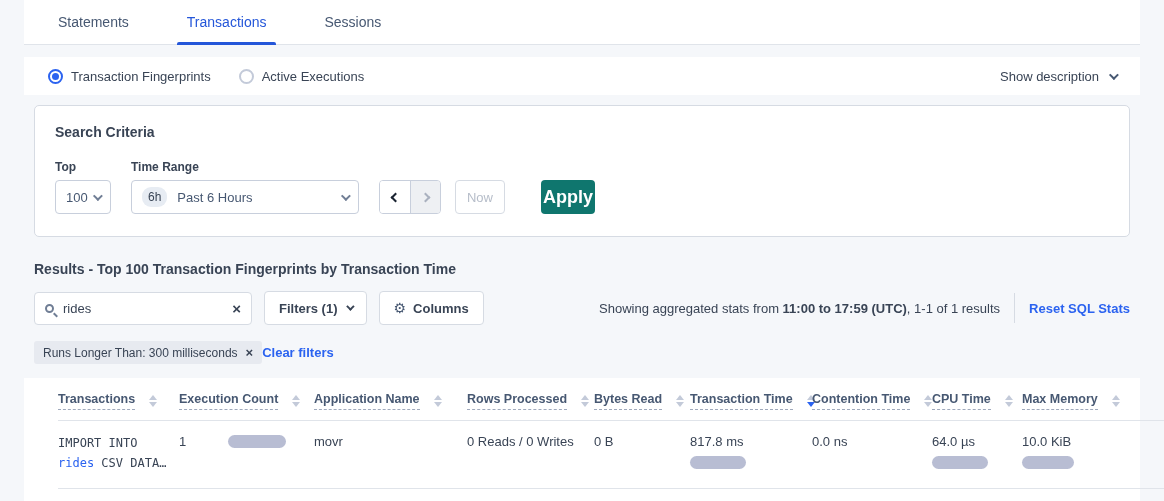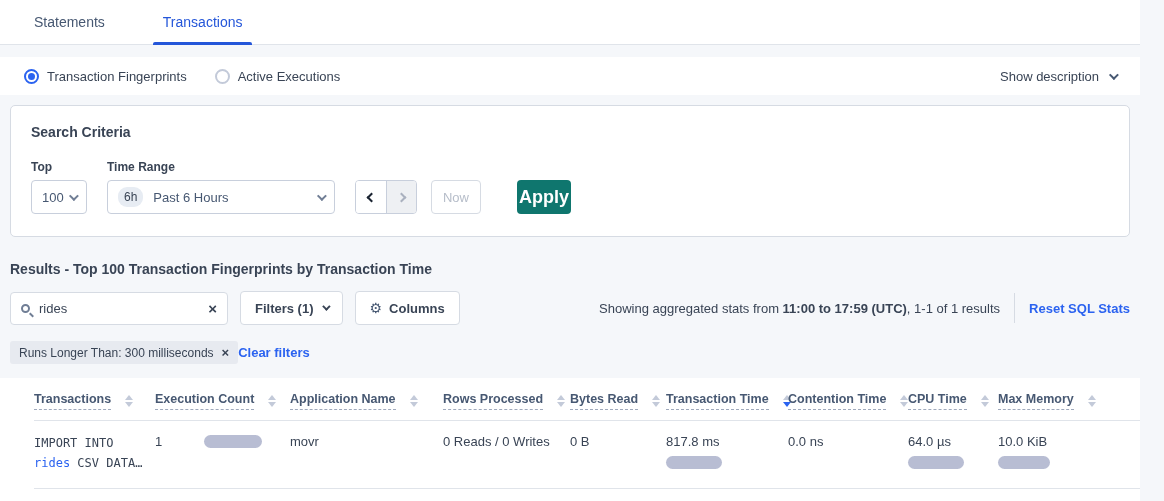--- a/index.html
+++ b/index.html
@@ -3,21 +3,21 @@
 <meta charset="utf-8">
 <style>
   * { margin:0; padding:0; box-sizing:border-box; }
   html,body { width:1164px; height:501px; }
   body {
     font-family:"Liberation Sans", sans-serif;
     background:#f5f7fa;
     color:#394455;
     overflow:hidden;
   }
-  .page { width:1140px; height:501px; position:relative; }
+  .page { width:1140px; height:501px; position:relative;padding-left:24px; }
 
   
   .tabbar { background:#fff; border-bottom:1px solid #e0e4ea; height:45px; display:flex; align-items:stretch; padding-left:24px; }
   .tab { display:flex; align-items:center; padding:0 10px; margin-right:38px; font-size:14px; color:#475872; cursor:pointer; position:relative; }
   .tab.active { color:#2456d9; }
   .tab.active::after { content:""; position:absolute; left:0; right:0; bottom:-1px; height:3px; background:#2456d9; border-radius:2px 2px 0 0; }
 
   
   .toggle-band { background:#fff; margin-top:12px; height:38px; display:flex; align-items:center; padding:0 24px; }
   .radio-opt { display:flex; align-items:center; margin-right:28px; cursor:pointer; }
@@ -94,20 +94,21 @@
   .bar-t { width:56px; } .bar-c { width:56px; } .bar-m { width:52px; }
 </style>
 </head>
 <body>
 
 <div class="page">
 
   <div class="tabbar">
     <div class="tab">Statements</div>
     <div class="tab active">Transactions</div>
+    <div class="tab">Sessions</div>
   </div>
 
   <div class="toggle-band">
     <div class="radio-opt">
       <span class="radio on"></span>
       <span class="radio-label">Transaction Fingerprints</span>
     </div>
     <div class="radio-opt">
       <span class="radio off"></span>
       <span class="radio-label">Active Executions</span>

